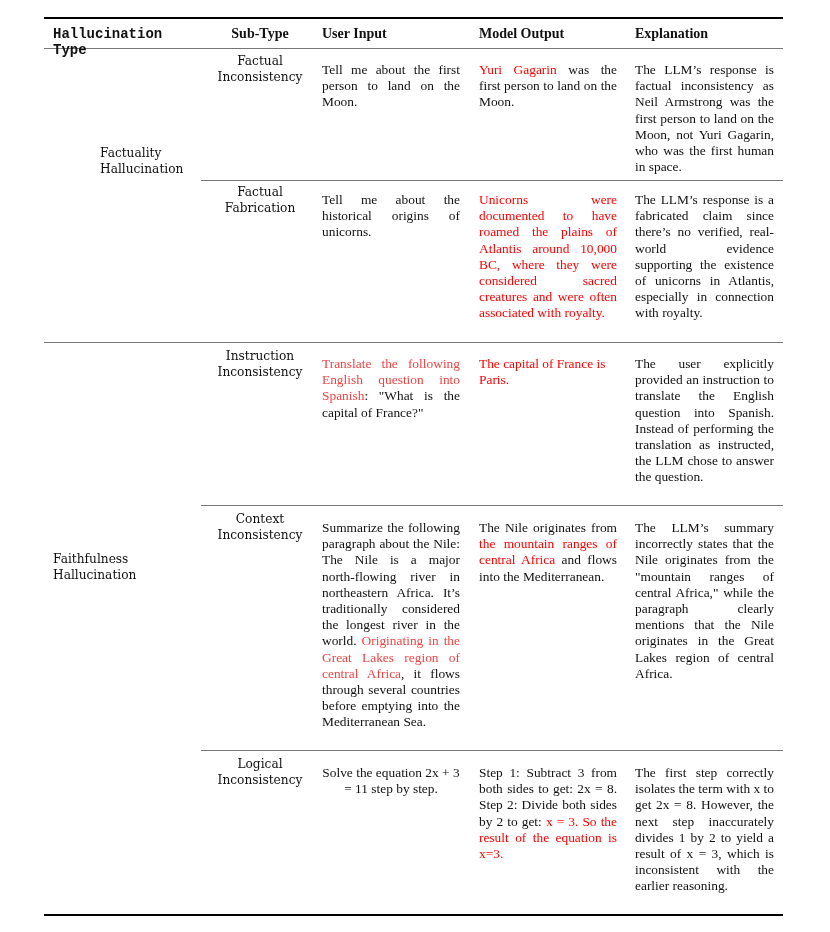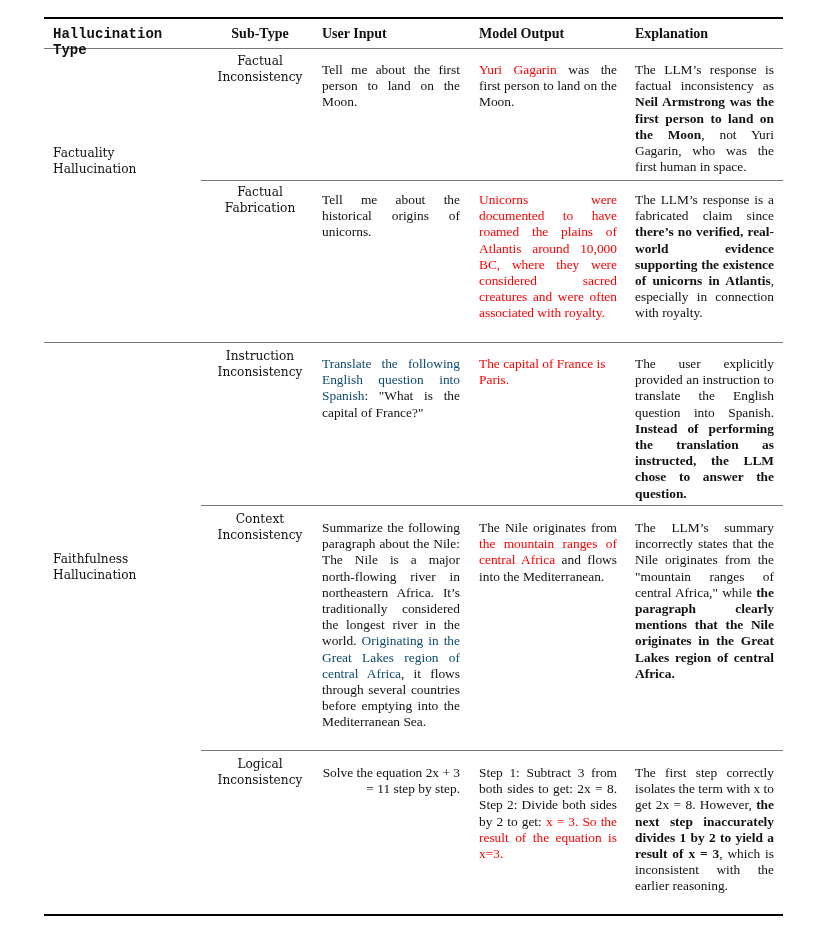--- a/index.html
+++ b/index.html
@@ -14,22 +14,22 @@
   .rule.thick { height: 2px; background: #000; }
   .rule.thin { height: 1px; background: #777; }
   .cell { position: absolute; }
   .hdr { font-weight: bold; font-size: 14px; }
   .col1 { left: 53px; width: 140px; font-family: Liberation Mono, monospace; }
   .col2 { left: 210px; width: 100px; text-align: center; }
   .col3 { left: 322px; width: 138px; text-align: justify; hyphens: manual; }
   .col4 { left: 479px; width: 138px; text-align: justify; hyphens: manual; }
   .col5 { left: 635px; width: 139px; text-align: justify; hyphens: manual; }
   .red { color: #ff0000; }
-  .blue { color: #0c4a6e; }
-  .b { font-weight: bold; margin-top: 23px; }
+  .blue { color: #ef4444; }
+  .b { font-weight: normal; margin-top: 23px; }
   .type { font-family: "DejaVu Serif", serif; font-size: 12.2px; line-height: 15.5px; }
   .sub { font-family: "DejaVu Serif", serif; font-size: 12.2px; line-height: 16px; }
 </style>
 </head>
 <body>
 
 <div class="rule thick" style="left:44px; top:17px; width:739px;"></div>
 <div class="rule thin" style="left:44px; top:48px; width:739px;"></div>
 <div class="rule thin" style="left:201px; top:180px; width:582px;"></div>
 <div class="rule thin" style="left:44px; top:342px; width:739px;"></div>
@@ -38,21 +38,21 @@
 <div class="rule thick" style="left:44px; top:914px; width:739px;"></div>
 
 <div>
   <div class="cell hdr col1" style="top:26px;">Hallucination Type</div>
   <div class="cell hdr col2" style="top:26px;">Sub-Type</div>
   <div class="cell hdr col3" style="top:26px; text-align:left;">User Input</div>
   <div class="cell hdr col4" style="top:26px; text-align:left;">Model Output</div>
   <div class="cell hdr col5" style="top:26px; text-align:left;">Explanation</div>
 </div>
 
-<div class="cell col1 type" style="top:146px; width:110px;">Factuality Hallucination</div>
+<div class="cell col1 type" style="top:146px; width:110px;margin-left:47px;">Factuality Hallucination</div>
 <div class="cell col1 type" style="top:552px; width:110px;">Faithfulness Hallucination</div>
 
 <div>
   <div class="cell col2 sub" style="top:53px;">Factual Inconsistency</div>
   <div class="cell col3 rich" style="top:62px;"><span>Tell me about the first person to land on the Moon.</span></div>
   <div class="cell col4 rich" style="top:62px;"><span class="red">Yuri Gagarin</span><span> was the first person to land on the Moon.</span></div>
   <div class="cell col5 rich" style="top:62px;"><span>The LLM’s response is factual inconsistency as </span><span class="b">Neil Armstrong was the first person to land on the Moon</span><span>, not Yuri Gagarin, who was the first human in space.</span></div>
 </div>
 
 <div>
@@ -71,16 +71,16 @@
 
 <div>
   <div class="cell col2 sub" style="top:511px;">Context Inconsistency</div>
   <div class="cell col3 rich" style="top:520px;"><span>Summarize the following paragraph about the Nile: The Nile is a major north-flowing river in northeastern Africa. It’s traditionally considered the longest river in the world. </span><span class="blue">Originating in the Great Lakes region of central Africa</span><span>, it flows through several countries before emptying into the Mediterranean Sea.</span></div>
   <div class="cell col4 rich" style="top:520px;"><span>The Nile originates from </span><span class="red">the mountain ranges of central Africa</span><span> and flows into the Mediterranean.</span></div>
   <div class="cell col5 rich" style="top:520px;"><span>The LLM’s summary incorrectly states that the Nile originates from the "mountain ranges of central Africa," while </span><span class="b">the paragraph clearly mentions that the Nile originates in the Great Lakes region of central Africa.</span></div>
 </div>
 
 <div>
   <div class="cell col2 sub" style="top:756px;">Logical Inconsistency</div>
-  <div class="cell col3 rich" style="top:765px; text-align:right;"><span>Solve the equation 2x + 3 = 11 step by step.</span></div>
+  <div class="cell col3 rich" style="top:765px; text-align:center;"><span>Solve the equation 2x + 3 = 11 step by step.</span></div>
   <div class="cell col4 rich" style="top:765px;"><span>Step 1: Subtract 3 from both sides to get: 2x = 8. Step 2: Divide both sides by 2 to get: </span><span class="red">x = 3. So the result of the equation is x=3.</span></div>
   <div class="cell col5 rich" style="top:765px;"><span>The first step correctly isolates the term with x to get 2x = 8. However, </span><span class="b">the next step inaccurately divides 1 by 2 to yield a result of x = 3</span><span>, which is inconsistent with the earlier reasoning.</span></div>
 </div>
 
 </body></html>

